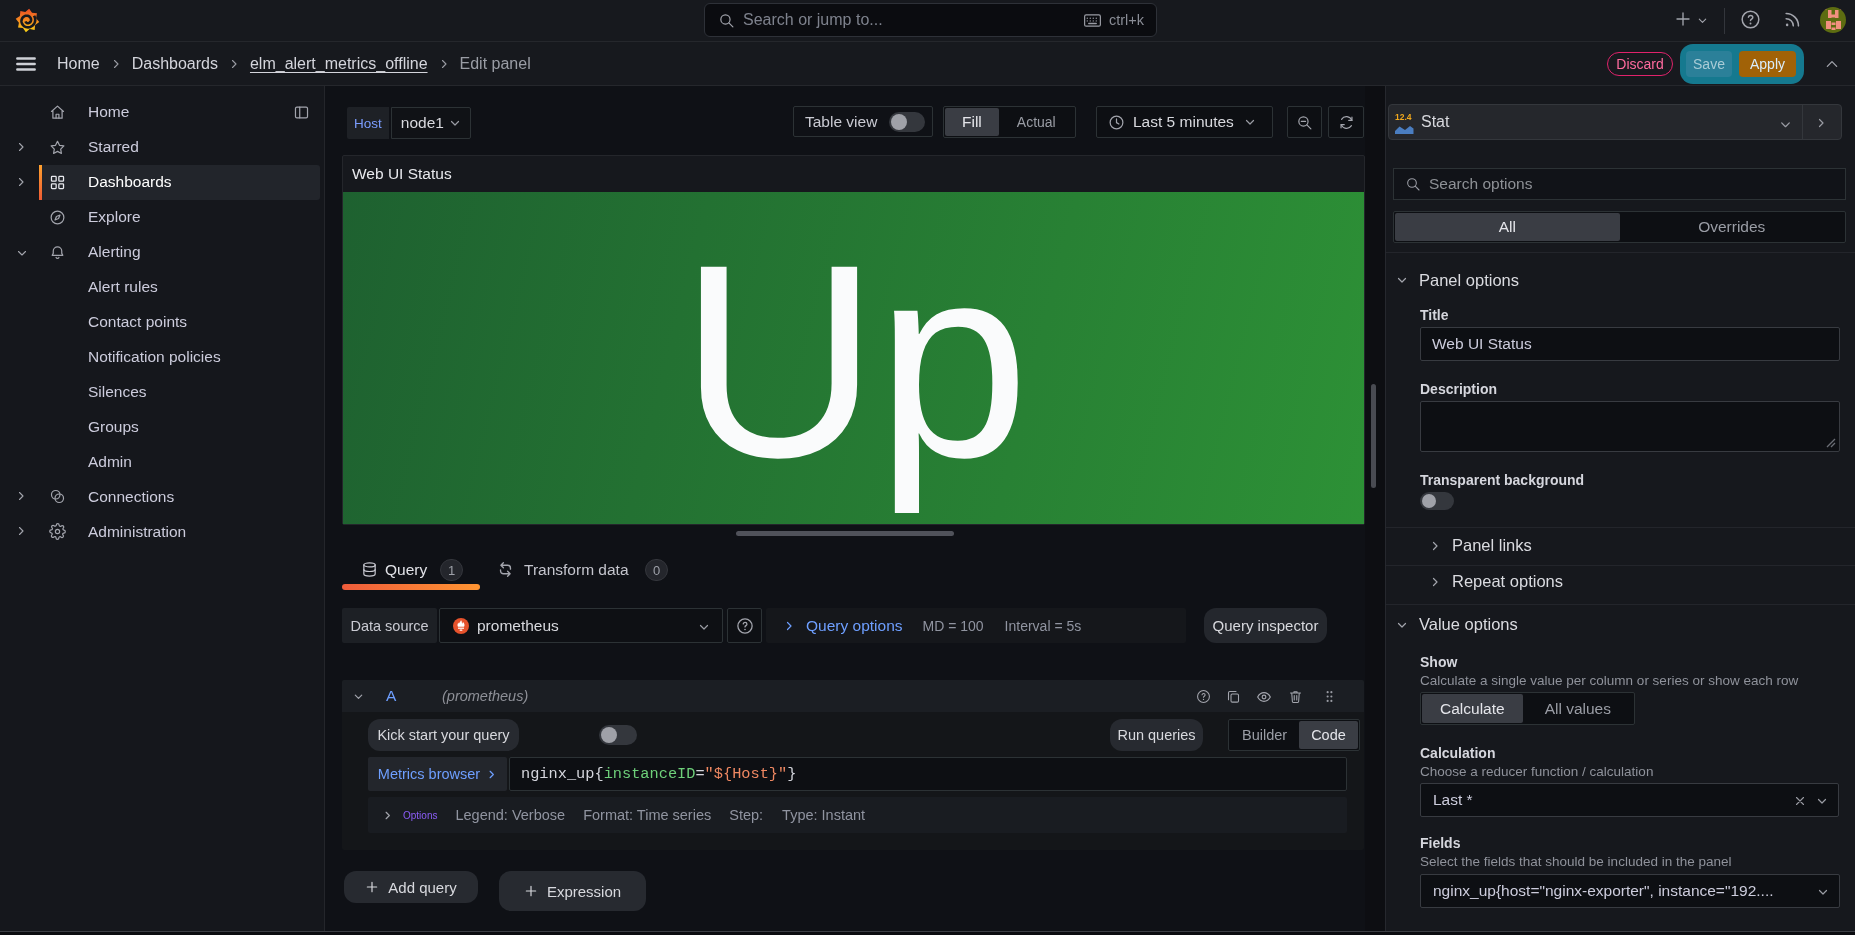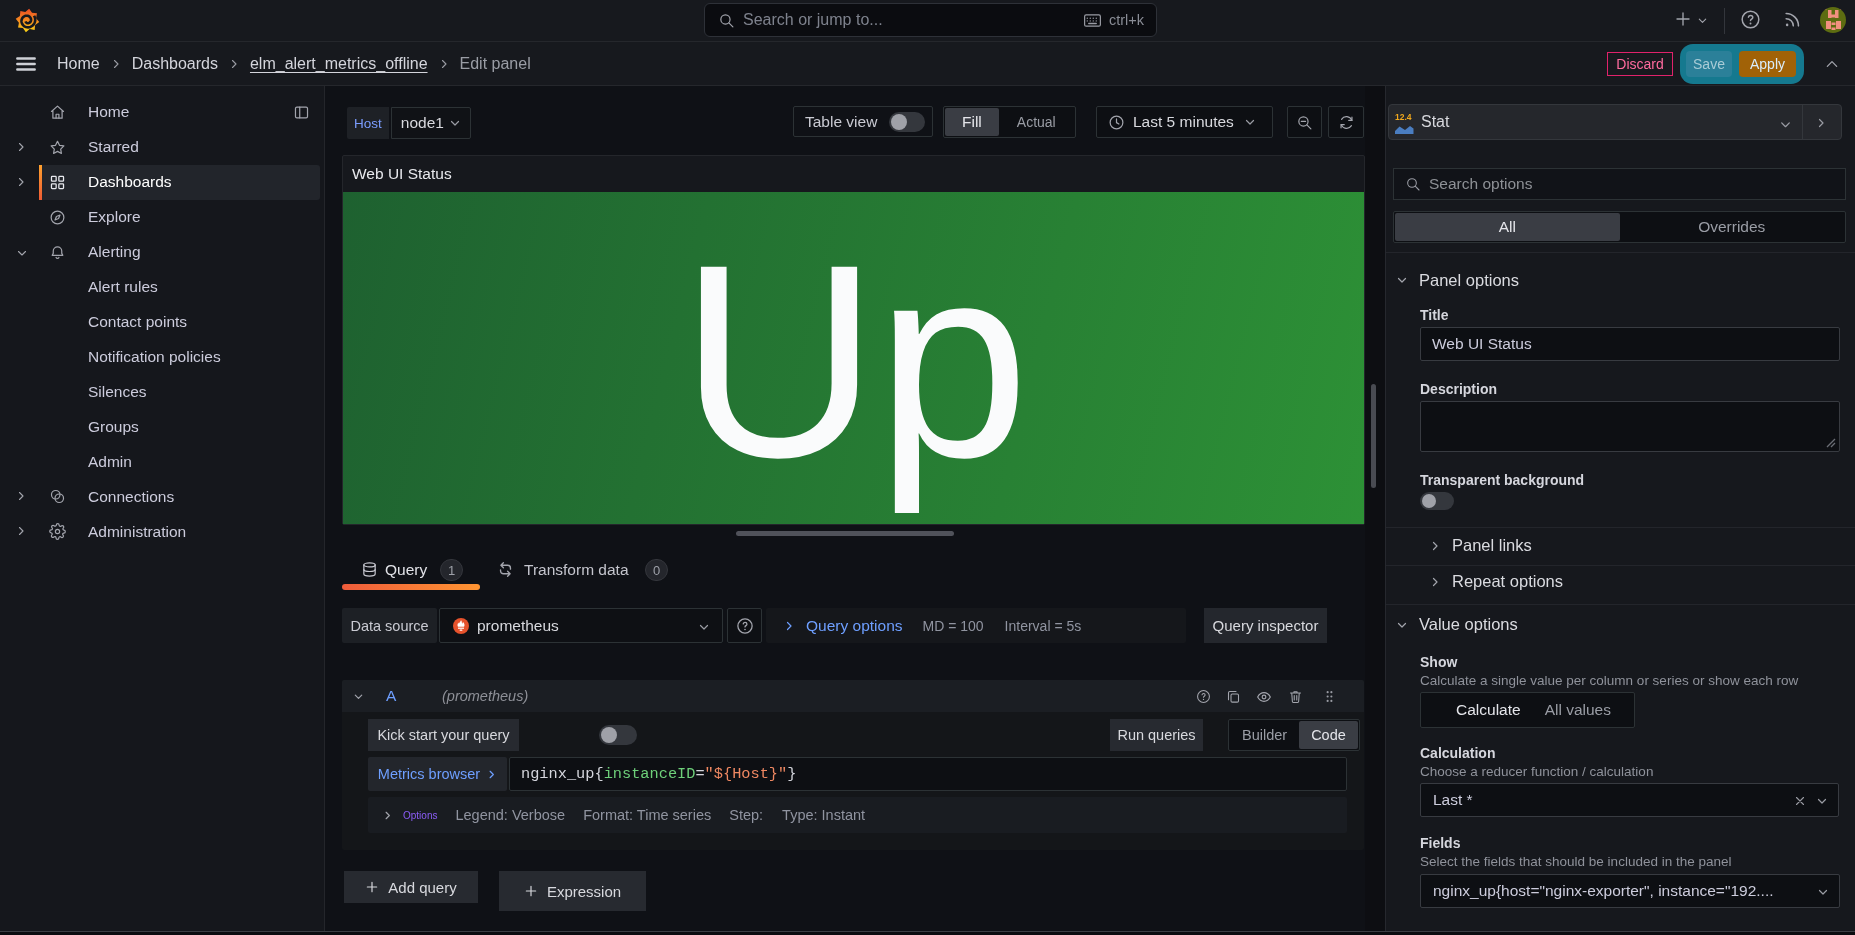--- a/index.html
+++ b/index.html
@@ -7,21 +7,21 @@
 svg{display:block}
 .ic{stroke:#a3a5ad;fill:none;stroke-width:1.7;stroke-linecap:round;stroke-linejoin:round}
 .ic2{stroke:#9a9ca4;fill:none;stroke-width:1.6;stroke-linecap:round;stroke-linejoin:round}
 .topnav{left:0;top:0;width:1855px;height:42px;background:#17191e;border-bottom:1px solid #25272c}
 .crumbbar{left:0;top:42px;width:1855px;height:44px;background:#17191e;border-bottom:1px solid #25272c}
 .sidebar{left:0;top:86px;width:325px;height:849px;background:#15171c;border-right:1px solid #24262b}
 .rightpane{left:1385px;top:86px;width:470px;height:849px;background:#16181d;border-left:1px solid #26282e}
 .main{left:326px;top:86px;width:1059px;height:849px;background:#0f1116}
 .navitem{position:absolute;left:0;height:35px;display:flex;align-items:center;color:#ccccdc;font-size:15.5px}
 .searchbox{left:704px;top:3px;width:453px;height:34px;background:#0b0c10;border:1px solid #2e3138;border-radius:6px;display:flex;align-items:center}
-.btn{display:flex;align-items:center;justify-content:center;border-radius:0;font-size:14.5px;color:#d8d9de}
+.btn{display:flex;align-items:center;justify-content:center;border-radius:12px;font-size:14.5px;color:#d8d9de}
 .inp{background:#0d0f13;border:1px solid #383b41;border-radius:2px}
 .seg{background:#0d0f13;border:1px solid #2c3235;border-radius:2px;display:flex;align-items:stretch}
 .seg .on{background:#3a3d44;color:#e4e5ea;border-radius:2px}
 .seg .off{color:#9a9da5}
 .lbl{font-size:14px;font-weight:700;color:#d5d6dd}
 .desc{font-size:13.5px;color:#8f929b}
 .divi{position:absolute;left:1386px;width:469px;height:1px;background:#23252b}
 .toggle{position:absolute;width:38px;height:20px;background:#34373d;border-radius:10px}
 .toggle i{position:absolute;left:2px;top:2px;width:16px;height:16px;border-radius:50%;background:#9fa1a8}
 .sect{font-size:16.5px;font-weight:500;color:#dadbe0}
@@ -407,21 +407,21 @@
   </svg>
 <div class="abs sect" style="left:1452px;top:572px">Repeat options</div>
 <div class="divi" style="top:604px"></div>
 
 <svg class="ic" style="position:absolute;left:1396px;top:619px" width="12" height="12" viewBox="0 0 24 24">
     <path d="M5 9l7 7 7-7" stroke-width="2.4"></path>
   </svg>
 <div class="abs sect" style="left:1419px;top:615px">Value options</div>
 <div class="abs lbl" style="left:1420px;top:654px">Show</div>
 <div class="abs desc" style="left:1420px;top:673px">Calculate a single value per column or series or show each row</div>
-<div class="abs seg" style="left:1420px;top:692px;width:215px;height:33px;padding:17px">
+<div class="abs seg" style="left:1420px;top:692px;width:215px;height:33px;padding:1px">
 <div class="on" style="display:flex;align-items:center;justify-content:center;padding:0 18px;font-size:15.5px;font-weight:500">Calculate</div>
 <div class="off" style="flex:1;display:flex;align-items:center;justify-content:center;font-size:15.5px">All values</div>
 </div>
 <div class="abs lbl" style="left:1420px;top:745px">Calculation</div>
 <div class="abs desc" style="left:1420px;top:764px">Choose a reducer function / calculation</div>
 <div class="abs inp" style="left:1420px;top:783px;width:419px;height:34px;display:flex;align-items:center">
 <span style="margin-left:12px;font-size:15.5px;color:#ccccdc">Last *</span>
 <svg class="ic2" style="position:absolute;right:32px;top:11px" width="12" height="12" viewBox="0 0 24 24">
       <path d="M5 5l14 14M19 5 5 19" stroke-width="2.2"></path>
     </svg>

